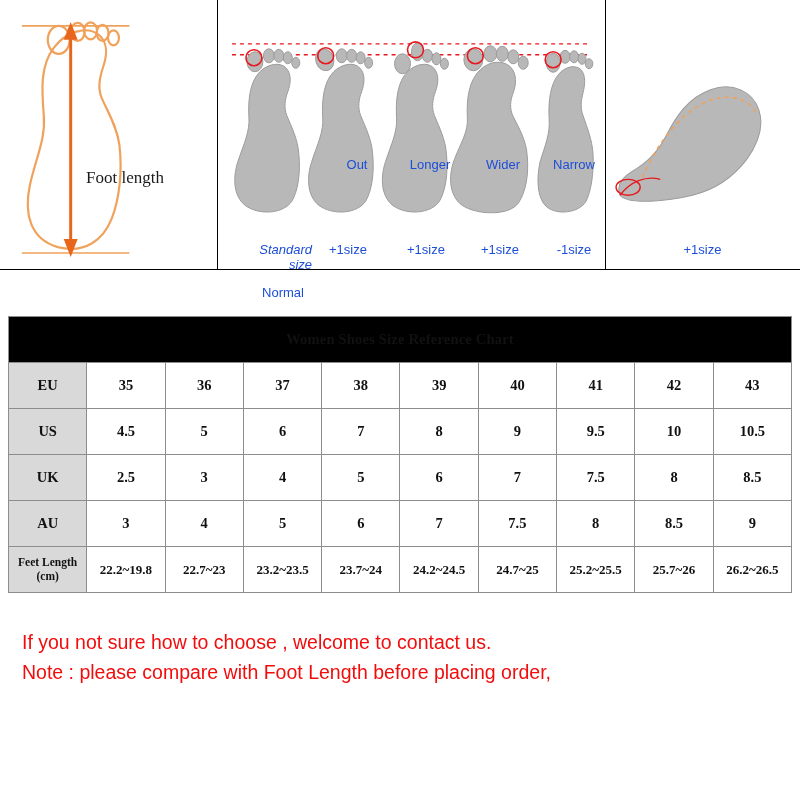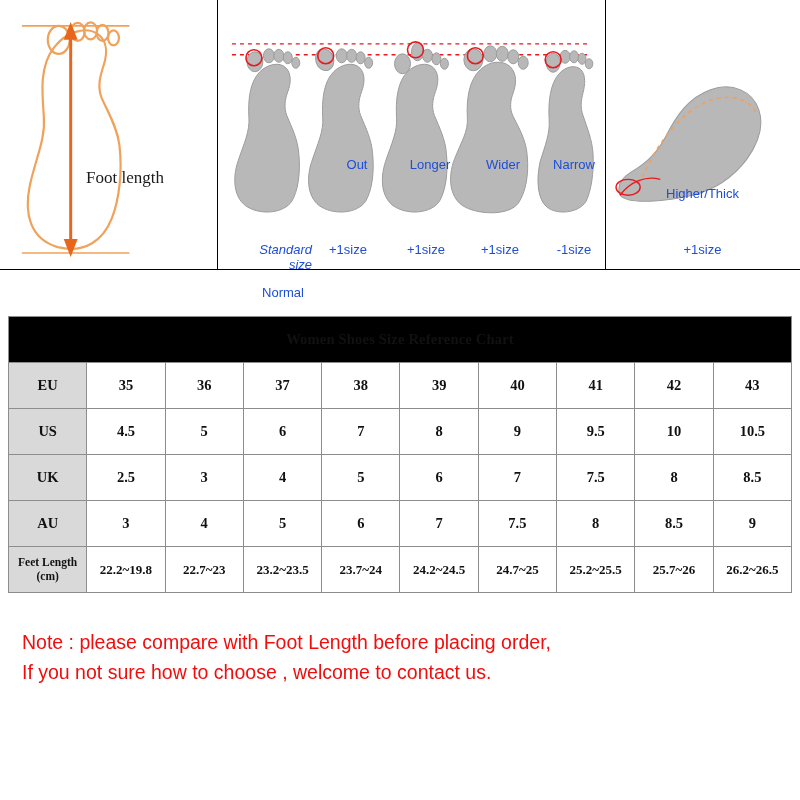--- a/index.html
+++ b/index.html
@@ -275,23 +275,20 @@
                      C158 128 150 146 140 160 C128 176 110 190 86 196
                      C62 202 22 206 14 196 Z"></path>
           </g>
 
           <path d="M36 178 C48 152 66 120 96 104 C120 92 142 98 150 114" fill="none" stroke="#f0a15a" stroke-width="1.6" stroke-dasharray="4 4"></path>
 
           <path d="M14 196 C24 182 40 176 54 180" fill="none" stroke="#e8191e" stroke-width="1.4"></path>
           <ellipse cx="22" cy="188" rx="12" ry="8" fill="none" stroke="#e8191e" stroke-width="1.4"></ellipse>
         </svg>
       </div>
-      <div class="cap" style="left:0;top:172px;width:193px;text-align:center;">
-        <span>Higher/Thick</span>
-      </div>
       <div class="cap" style="left:0;top:228px;width:193px;text-align:center;">
         <span>+1size</span>
       </div>
     </div>
   </div>
 
   <div class="table-area">
     <table class="size">
       <tbody>
         <tr class="title-row">
@@ -361,17 +358,17 @@
           <td>24.7~25</td>
           <td>25.2~25.5</td>
           <td>25.7~26</td>
           <td>26.2~26.5</td>
         </tr>
       </tbody>
     </table>
   </div>
 
   <div class="note">
+    <div>If you not sure how to choose , welcome to contact us.</div>
     <div>Note : please compare with Foot Length before placing order,</div>
-    <div>If you not sure how to choose , welcome to contact us.</div>
   </div>
 
 </div>
 
 </body></html>

